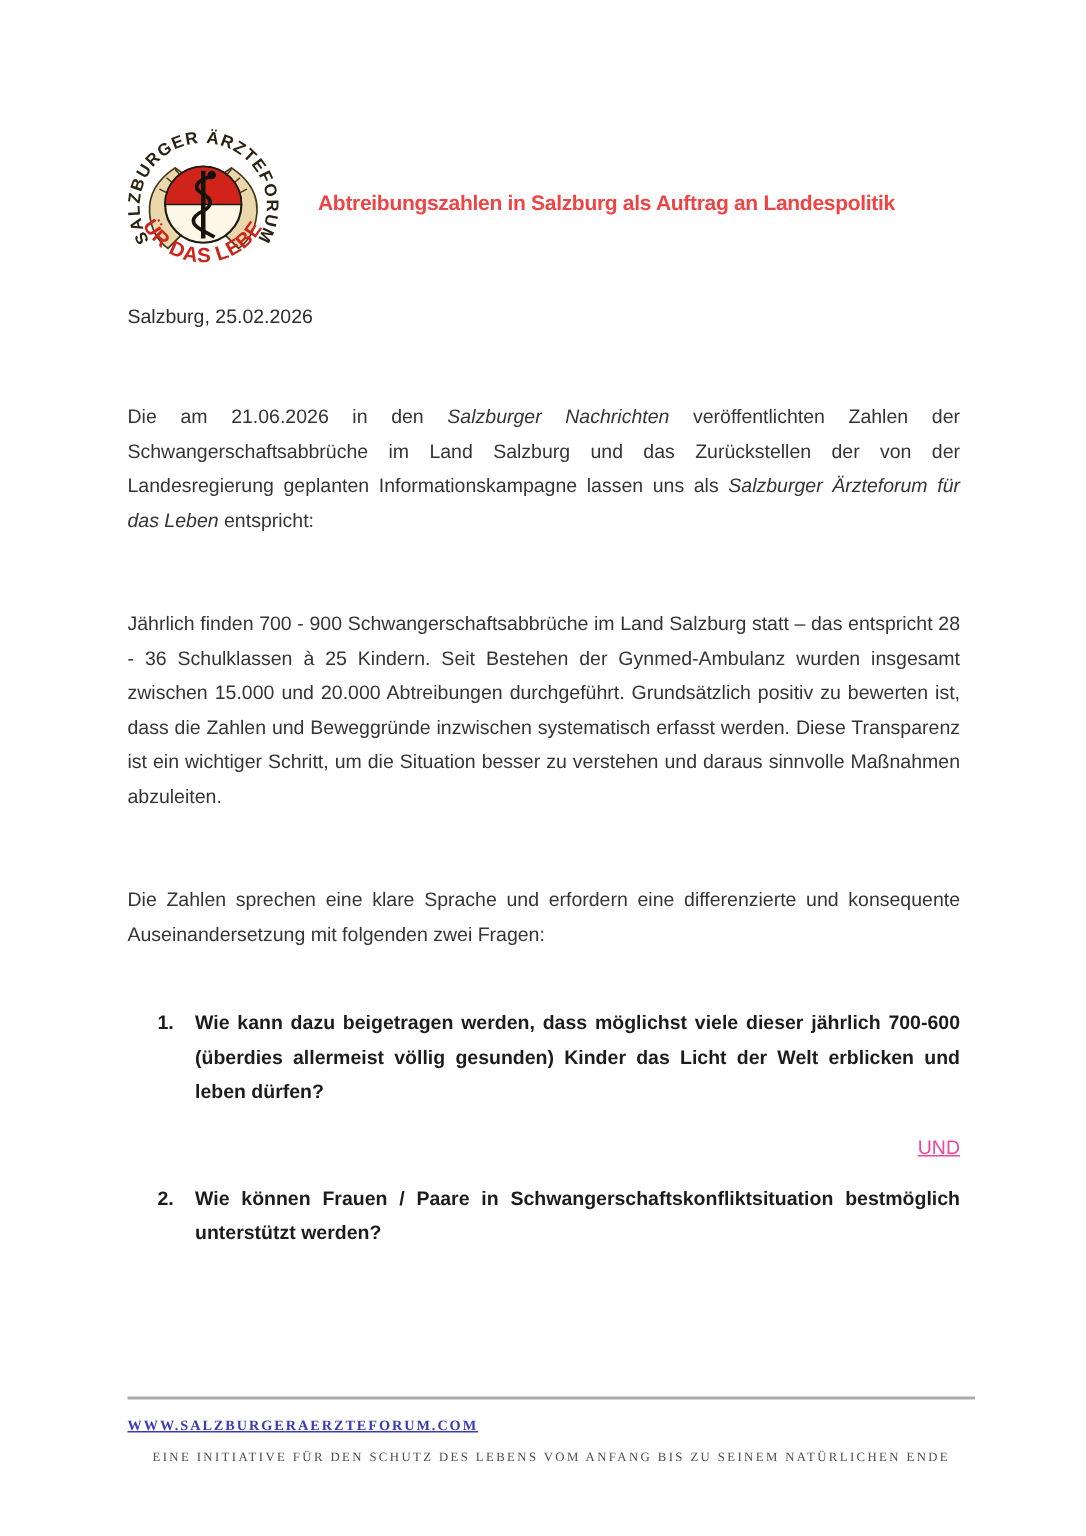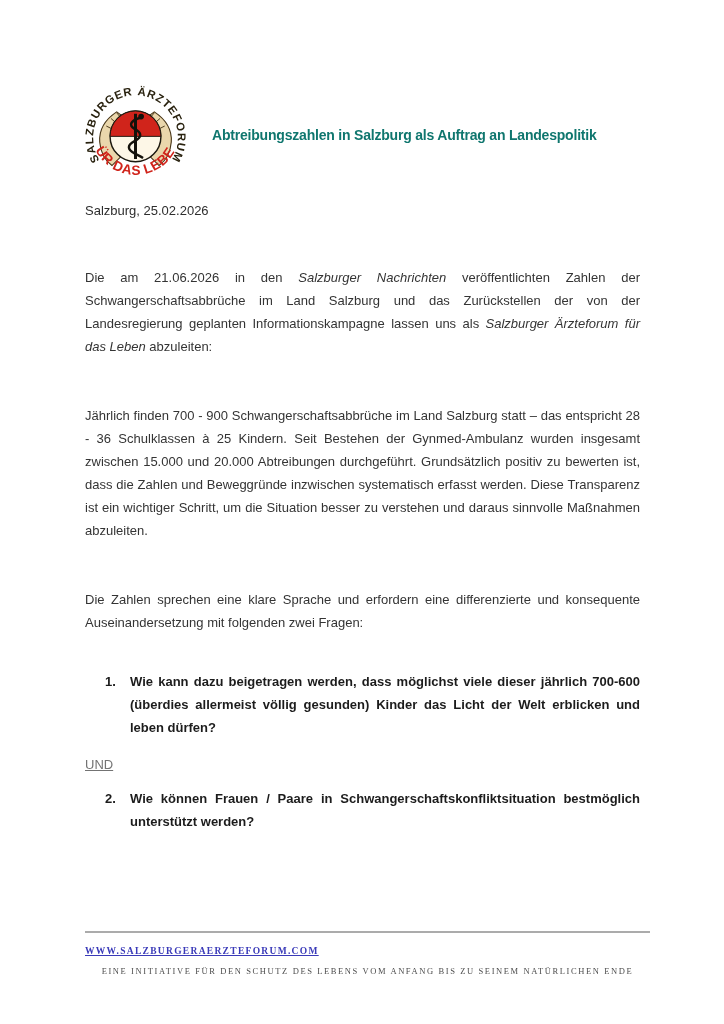--- a/index.html
+++ b/index.html
@@ -14,21 +14,21 @@
     margin:0 auto;
   }
   .content { padding:78px 84px 0 85px; }
 
   
   .header { display:flex; align-items:center; }
   .logo { width:113px; height:113px; flex:0 0 113px; margin-left:-6px; }
   .doc-title {
     margin-left:20px;
     font-size:14px; font-weight:bold; letter-spacing:-0.2px;
-    color:#0f766e;
+    color:#ef4444;
     white-space:nowrap;
   }
 
   
   .dateline {
     margin-top:10px;
     text-align:left;
     font-size:13px; color:#2e2e2e;
     line-height:20px;
   }
@@ -53,22 +53,22 @@
     font-weight:bold; color:#1c1c1c;
   }
   .q1 { margin-top:36px; }
   .q2 { margin-top:11px; }
   .q-num { width:25px; margin-left:20px; flex:0 0 25px; }
   .q-text { flex:1; text-align:justify; }
 
   .connector {
     margin-top:14px;
     width:555px;
-    text-align:left;
-    font-size:13px; line-height:23px; color:#737373;text-decoration:underline;
+    text-align:right;
+    font-size:13px; line-height:23px; color:#ec4899;text-decoration:underline;
   }
 
   
   .footer { position:absolute; top:931px; left:85px; width:565px; }
   .footer-rule { border-top:2px solid #ababab; height:0; }
   .footer-link-row { margin-top:7px; text-align:left; }
   .footer-link {
     font-family:"Liberation Serif", serif;
     font-size:9.5px; font-weight:bold; letter-spacing:1.3px;
     color:#3a3ab8; text-decoration:underline;
@@ -116,21 +116,21 @@
         </text>
         <text font-size="14.5" font-weight="bold" fill="#d0241b" letter-spacing="0.5">
           <textPath href="#arcBottom" startOffset="50%" text-anchor="middle">FÜR DAS LEBEN</textPath>
         </text>
       </svg>
       <h1 class="doc-title">Abtreibungszahlen in Salzburg als Auftrag an Landespolitik</h1>
     </div>
 
     <div class="dateline">Salzburg, 25.02.2026</div>
 
-    <p class="para p1"><span>Die am 21.06.2026 in den </span><span class="italic">Salzburger Nachrichten</span><span> veröffentlichten Zahlen der Schwangerschaftsabbrüche im Land Salzburg und das Zurückstellen der von der Landesregierung geplanten Informationskampagne lassen uns als </span><span class="italic">Salzburger Ärzteforum für das Leben</span><span> abzuleiten:</span></p>
+    <p class="para p1"><span>Die am 21.06.2026 in den </span><span class="italic">Salzburger Nachrichten</span><span> veröffentlichten Zahlen der Schwangerschaftsabbrüche im Land Salzburg und das Zurückstellen der von der Landesregierung geplanten Informationskampagne lassen uns als </span><span class="italic">Salzburger Ärzteforum für das Leben</span><span> entspricht:</span></p>
 
     <p class="para p2">Jährlich finden 700 - 900 Schwangerschaftsabbrüche im Land Salzburg statt – das entspricht 28 - 36 Schulklassen à 25 Kindern. Seit Bestehen der Gynmed-Ambulanz wurden insgesamt zwischen 15.000 und 20.000 Abtreibungen durchgeführt. Grundsätzlich positiv zu bewerten ist, dass die Zahlen und Beweggründe inzwischen systematisch erfasst werden. Diese Transparenz ist ein wichtiger Schritt, um die Situation besser zu verstehen und daraus sinnvolle Maßnahmen abzuleiten.</p>
 
     <p class="para p3">Die Zahlen sprechen eine klare Sprache und erfordern eine differenzierte und konsequente Auseinandersetzung mit folgenden zwei Fragen:</p>
 
     <div class="question q1">
       <span class="q-num">1.</span>
       <span class="q-text">Wie kann dazu beigetragen werden, dass möglichst viele dieser jährlich 700-600 (überdies allermeist völlig gesunden) Kinder das Licht der Welt erblicken und leben dürfen?</span>
     </div>
 

